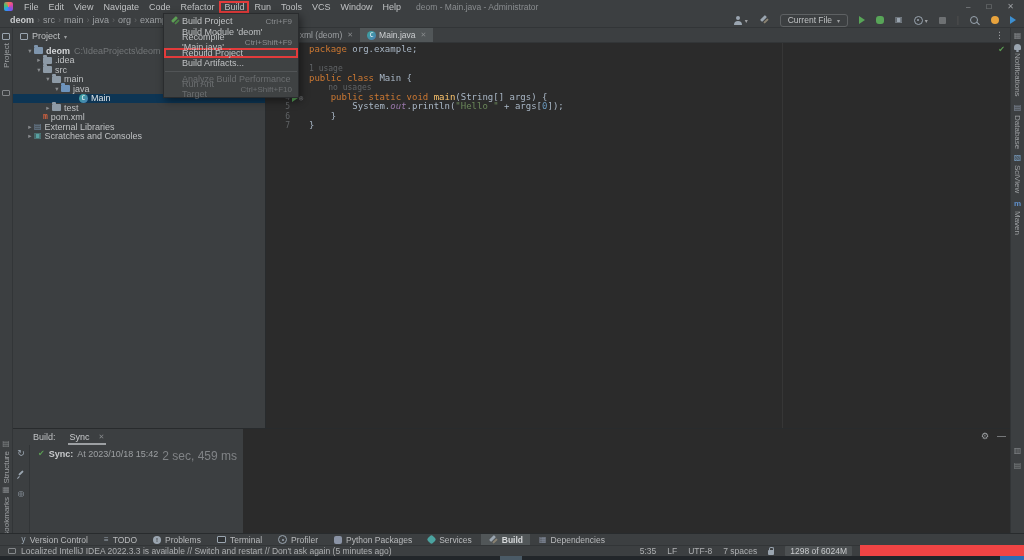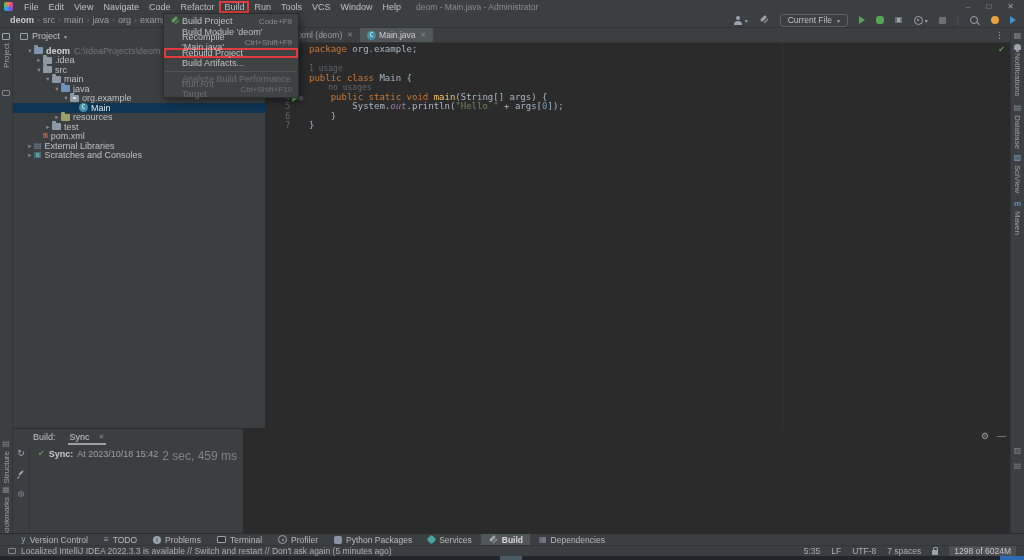--- a/index.html
+++ b/index.html
@@ -136,21 +136,21 @@
   #bpsynclabel{font-weight:bold;color:#c8cacc}
   #bpsyncdetail{color:#9da0a3}
   #bpduration{position:absolute;right:6px;top:4px;color:#808386;font-size:12px}
   #bpconsole{position:absolute;left:230px;top:0;right:0;bottom:0;background:#2b2b2b}
   #bpconsoleicons{position:absolute;right:4px;top:3px;display:flex;gap:8px;align-items:center}
   
   #toolwinbar{position:absolute;left:0;top:533px;width:1024px;height:12px;background:#3c3f41;border-top:1px solid #282b2d;
               display:flex;align-items:center;gap:2px;padding-left:14px;box-sizing:border-box;font-size:8.5px}
   .twitem{display:flex;align-items:center;gap:4px;padding:0 7px;height:12px;color:#b8babc}
   .twitem.active{background:#515658;color:#d5d7d9;font-weight:bold}
-  #statusbar{position:absolute;left:0;top:545px;width:1024px;height:11px;background:#3c3f41;border-top:1px solid #323537;
+  #statusbar{position:absolute;left:0;top:545px;width:860px;height:11px;background:#3c3f41;border-top:1px solid #323537;
              display:flex;align-items:center;padding:0 8px;box-sizing:border-box;font-size:8.5px;color:#aeb0b2}
   #statusleft{display:flex;align-items:center;gap:5px}
   #statusright{margin-left:auto;display:flex;align-items:center;gap:11px}
   .membox{background:#4c5052;color:#c8cacc;padding:0 5px;height:10px;line-height:10px;border-radius:1px}
   #taskbar{position:absolute;left:0;top:556px;width:1024px;height:4px;background:#22262a}
   .tbblob{position:absolute;top:0;height:4px}
 </style>
 </head>
 <body>
 
@@ -269,34 +269,24 @@
         <div class="trow" style="padding-left: 31px;">
           <span class="chev">▾</span>
           <span class="ic ic-folder"></span>
           <span class="tlab">main</span>
         </div>
         <div class="trow" style="padding-left: 40px;">
           <span class="chev">▾</span>
           <span class="ic ic-folder-source"></span>
           <span class="tlab">java</span>
         </div>
-        <div class="trow" style="padding-left: 49px;">
-          <span class="chev">▾</span>
-          <span class="ic ic-package"></span>
-          <span class="tlab">org.example</span>
-        </div>
         <div class="trow selected" style="padding-left: 58px;">
           <span class="chev"></span>
           <span class="ic ic-class">C</span>
           <span class="tlab">Main</span>
-        </div>
-        <div class="trow" style="padding-left: 40px;">
-          <span class="chev">▸</span>
-          <span class="ic ic-folder-resources"></span>
-          <span class="tlab">resources</span>
         </div>
         <div class="trow" style="padding-left: 31px;">
           <span class="chev">▸</span>
           <span class="ic ic-folder"></span>
           <span class="tlab">test</span>
         </div>
         <div class="trow" style="padding-left: 22px;">
           <span class="chev"></span>
           <span class="ic ic-maven">m</span>
           <span class="tlab">pom.xml</span>
@@ -391,21 +381,21 @@
       </div>
     </div>
   </div>
 
   <div id="builddropdown">
       <div class="ditem">
         <span class="dicon">
           <span class="ic ic-hammer green"></span>
         </span>
         <span class="dlabel">Build Project</span>
-        <span class="dshort">Code+F9</span>
+        <span class="dshort">Ctrl+F9</span>
       </div>
       <div class="ditem">
         <span class="dicon"></span>
         <span class="dlabel">Build Module 'deom'</span>
       </div>
       <div class="ditem">
         <span class="dicon"></span>
         <span class="dlabel">Recompile 'Main.java'</span>
         <span class="dshort">Ctrl+Shift+F9</span>
       </div>

